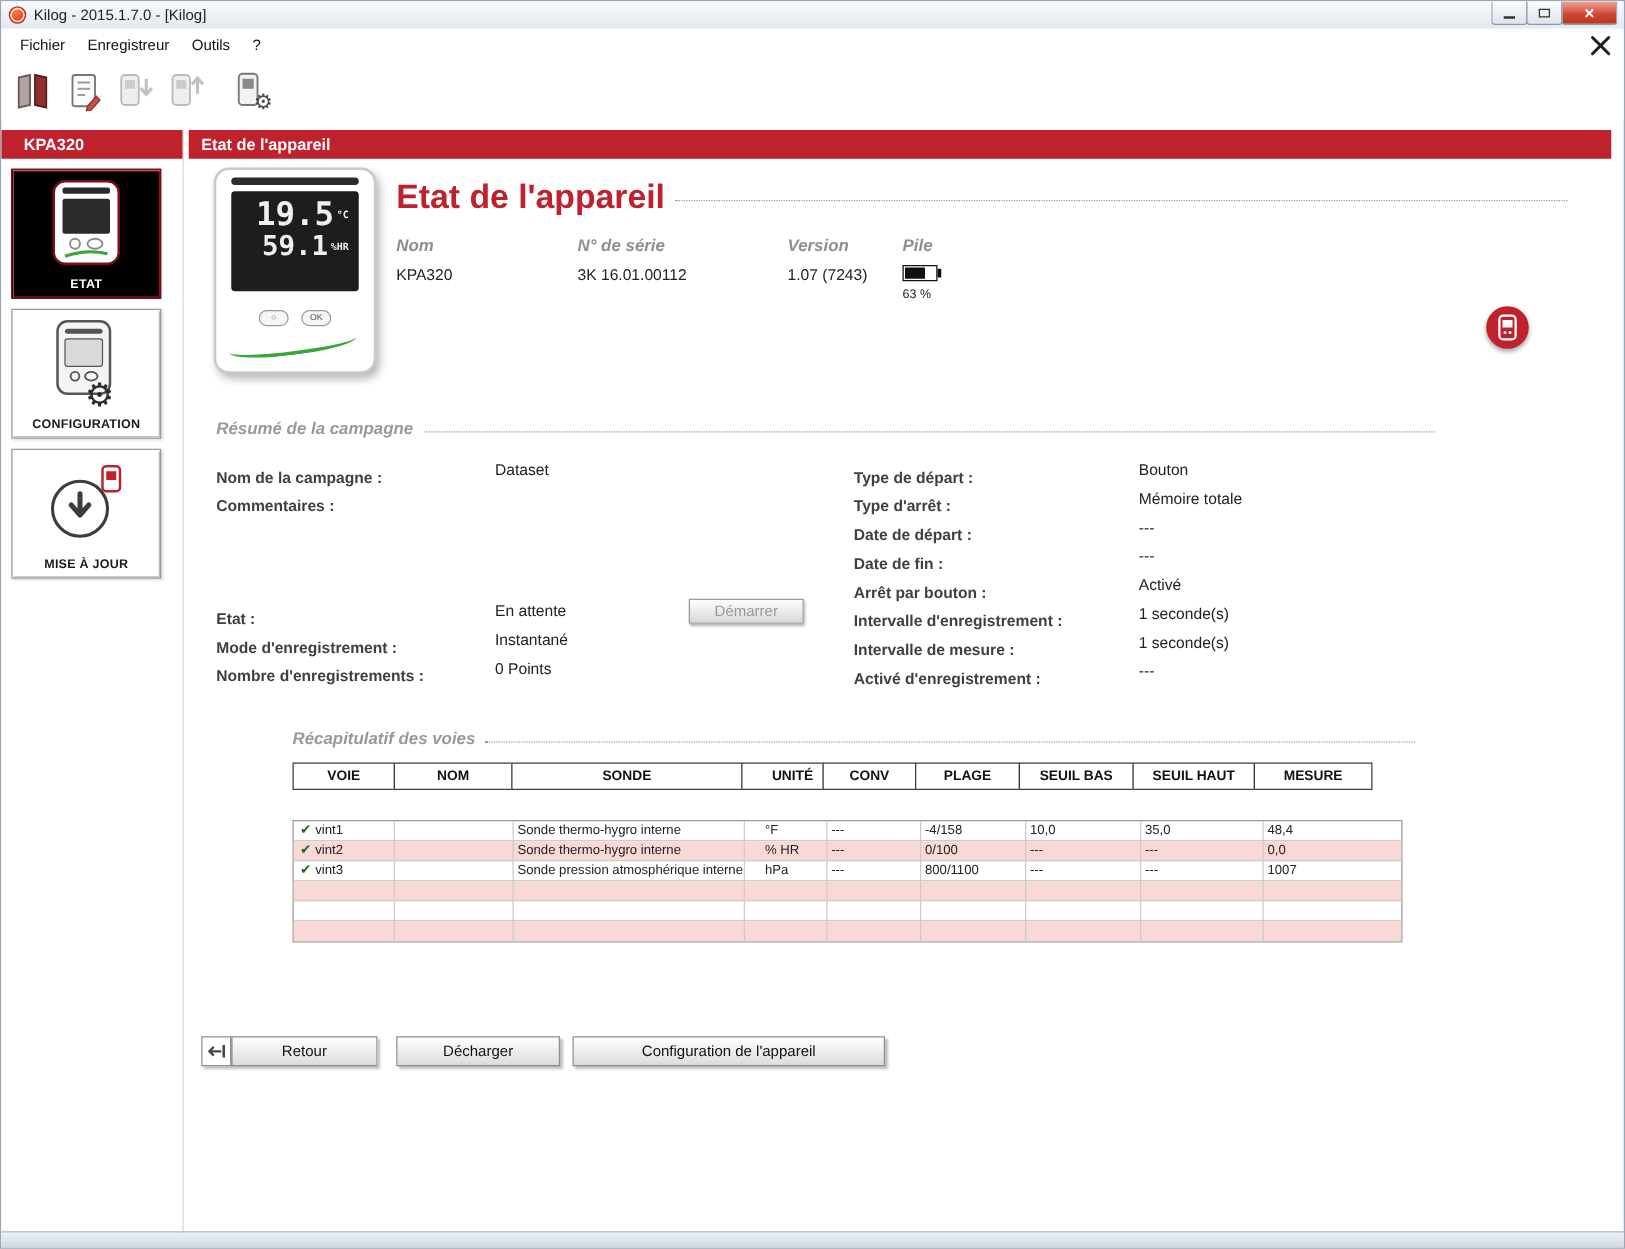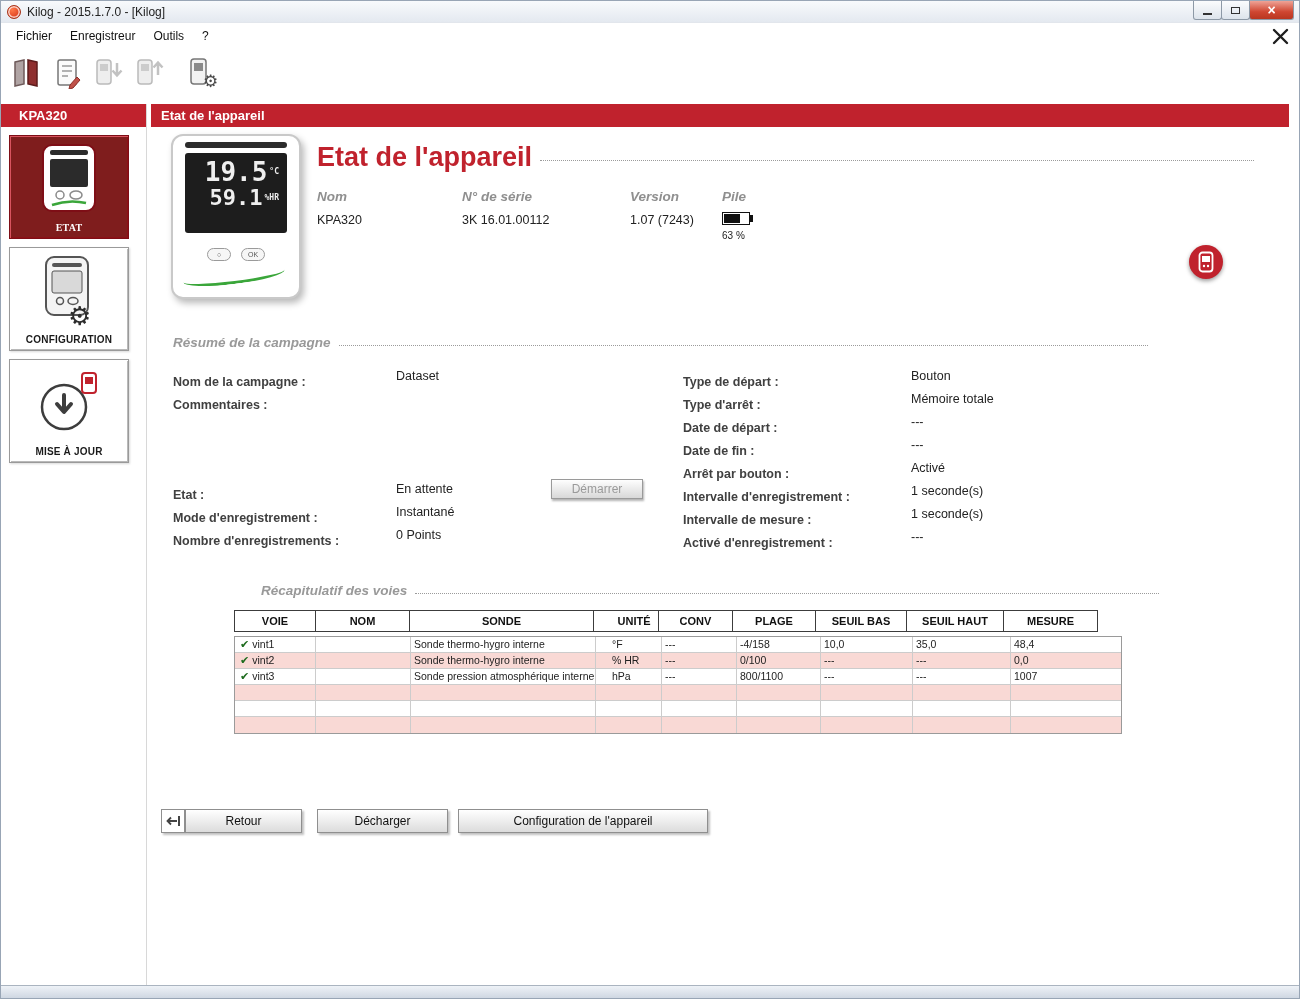--- a/index.html
+++ b/index.html
@@ -30,21 +30,21 @@
   
   .content { display:flex; height:883px; margin-top:8px; }
   .sidebar { width:146px; flex-shrink:0; border-right:1px solid #d8d8d8; background:#fff; }
   .main { flex:1; margin-left:4px; margin-right:10px; position:relative; }
 
   
   .sidebar-header { height:23px; line-height:23px; background:#c0222d; color:#fff; font-weight:bold; font-size:13px; padding-left:18px; }
   .side-btn { width:120px; height:104px; margin:8px 0 0 8px; background:#fff; border:1px solid #9a9a9a; box-shadow: inset 1px 1px 0 #fff, inset -1px -1px 0 #b9b9b9, 1px 1px 2px rgba(0,0,0,.15); display:flex; flex-direction:column; align-items:center; justify-content:flex-end; padding-bottom:5px; cursor:default; }
   .side-btn .side-icon { flex:1; display:flex; align-items:center; justify-content:center; }
   .side-label { font-size:10px; font-weight:bold; color:#1a1a1a; letter-spacing:.2px; }
-  .side-btn.active { background:#7f1d1d; border-color:#7e0e16; box-shadow: inset 1px 1px 0 #d8545e, inset -1px -1px 0 #8d1016; font-family: Liberation Serif, serif; }
+  .side-btn.active { background:#000000; border-color:#7e0e16; box-shadow: inset 1px 1px 0 #d8545e, inset -1px -1px 0 #8d1016; }
   .side-btn.active .side-label { color:#fff; }
 
   
   .main-header { height:23px; line-height:23px; background:#c0222d; color:#fff; font-weight:bold; font-size:13px; padding-left:10px; }
 
   
   .device-panel { display:flex; padding:7px 0 0 20px; position:relative; height:208px; }
   .device { width:130px; height:165px; background:#fff; border:2px solid #c9c9c9; border-radius:12px; box-shadow:3px 4px 7px rgba(0,0,0,.28); position:relative; flex-shrink:0; }
   .d-topbar { position:absolute; top:6px; left:12px; right:12px; height:6px; background:#2c2c2c; border-radius:3px; }
   .d-screen { position:absolute; top:17px; left:12px; right:12px; height:80px; background:#1d1d1d; border-radius:3px; color:#efefef; font-family:"DejaVu Sans Mono", monospace; text-align:right; padding:5px 8px 0 0; }
@@ -81,26 +81,26 @@
   .frow { display:flex; align-items:center; height:23px; font-size:12.5px; color:#222; }
   .flabel { font-weight:bold; color:#404040;margin-top:12px; }
   .w-left { width:223px; }
   .w-right { width:228px; }
   .fvalue-fixed { width:155px; }
   .spacer67 { height:67px; }
   .btn-demarrer { width:92px; height:20px; font-size:12px; color:#9a9a9a; background:linear-gradient(#fefefe,#d8d8d8); border:1px solid #9a9a9a; box-shadow:1px 2px 2px rgba(0,0,0,.3); display:flex; align-items:center; justify-content:center; cursor:default; }
 
   
   .channels { margin-top:35px; padding-left:83px; }
-  .channels-width { width:898px; margin-left:27px; }
+  .channels-width { width:898px; }
   .channels-width .section-title { }
   .tbl-head { display:flex; margin-top:12px; }
   .th { height:22px; line-height:20px; border:1px solid #3c3c3c; margin-left:-1px; background:#fff; font-size:11px; font-weight:bold; text-align:center; color:#111; }
   .th:first-child { margin-left:0; }
-  .tbl-body { margin-top:4px; border:1px solid #9a9a9a; width:888px; background:#fff; }
+  .tbl-body { margin-top:24px; border:1px solid #9a9a9a; width:888px; background:#fff; }
   .trow { display:flex; height:16px; border-bottom:1px solid #ccc; font-size:10.5px; color:#222; align-items:center; }
   .trow:last-child { border-bottom:none; }
   .trow.pink { background:#f9d9d5; }
   .td { height:16px; line-height:15px; border-right:1px solid #ccc; padding-left:3px; overflow:hidden; white-space:nowrap; }
   .td:last-child { border-right:none; }
   .c0 { width:82px; } .c1 { width:95px; } .c2 { width:185px; } .c3 { width:66px;padding-left:16px; } .c4 { width:75px; }
   .c5 { width:84px; } .c6 { width:92px; } .c7 { width:98px; } .c8 { width:95px; }
   .bc0 { width:81px; } 
   .check { color:#1d6b1d; font-size:11px; margin:0 3px 0 2px; }
 

